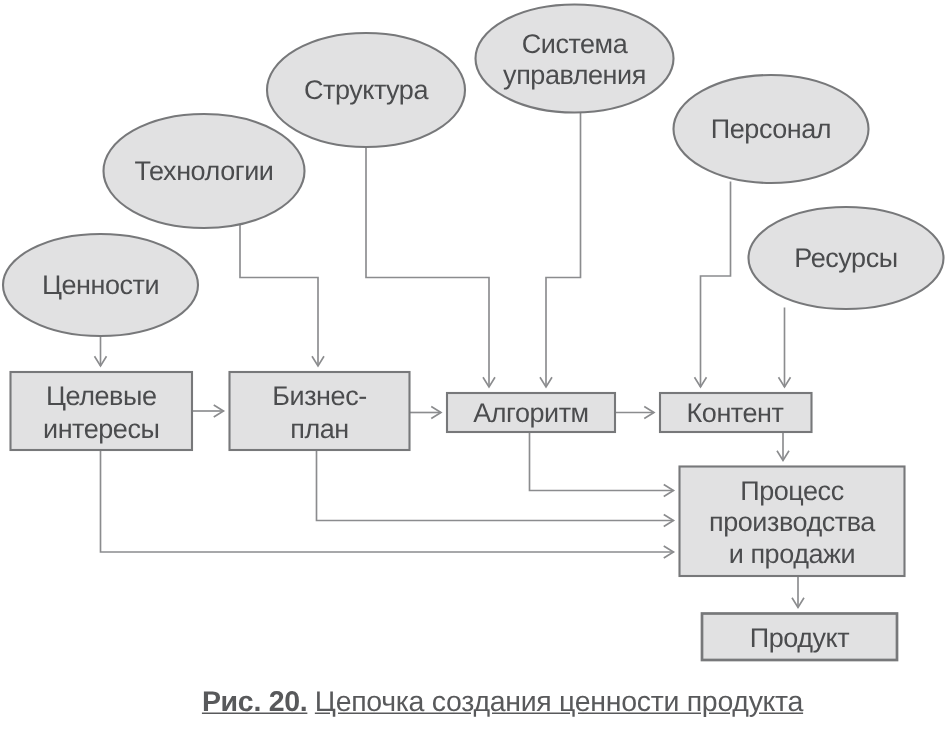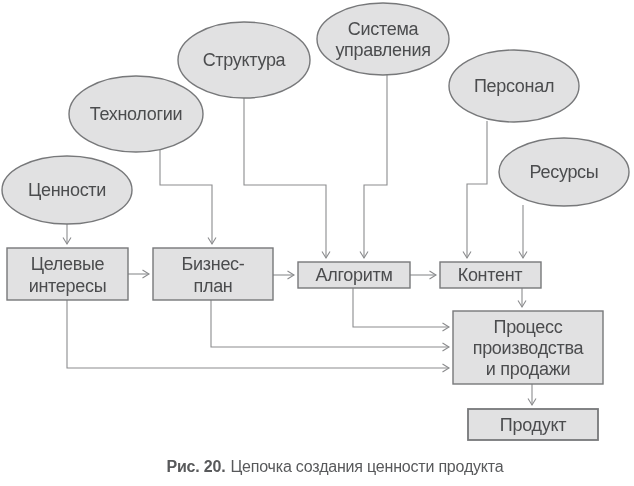--- a/index.html
+++ b/index.html
@@ -33,23 +33,24 @@
     stroke: #8b8c8e;
     stroke-width: 1.1;
   }
   .caption {
     position: absolute;
     left: 0;
     right: 0;
     top: 458px;
     text-align: center;
     padding-left: 36px;
-    font-size: 16px;
+    font-size: 19px;
     color: #58595b;
     letter-spacing: -0.2px;
+    text-decoration: underline;
   }
   .caption .caption-prefix { font-weight: bold; margin-right: 5px; }
 </style>
 </head>
 <body>
 
 <div class="figure-wrap">
 
   <svg width="634" height="486" viewBox="0 0 634 486">
     <defs>

